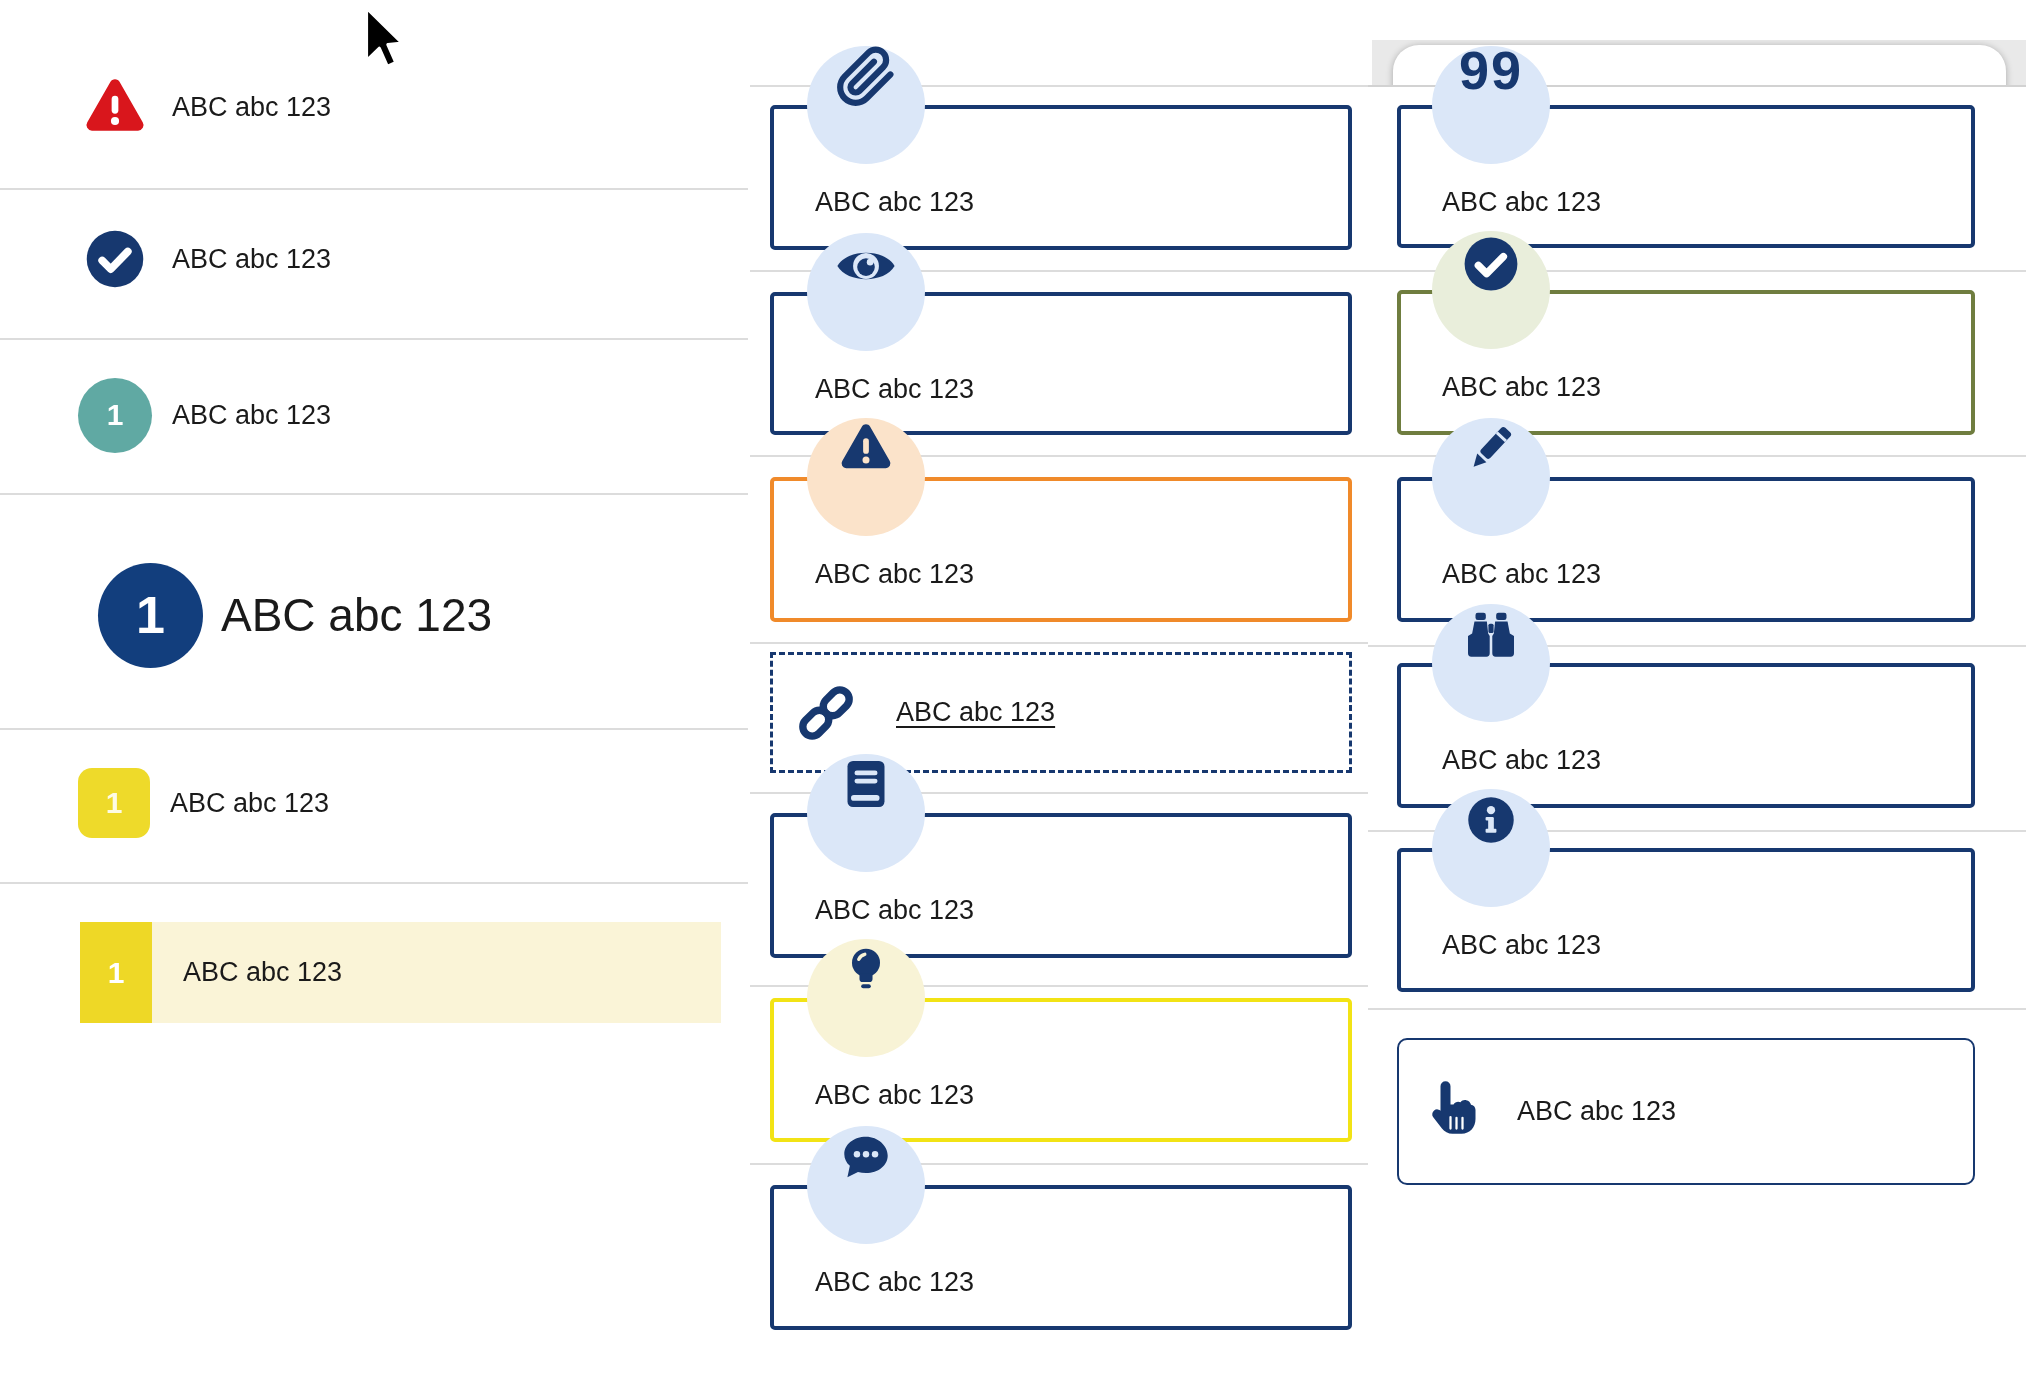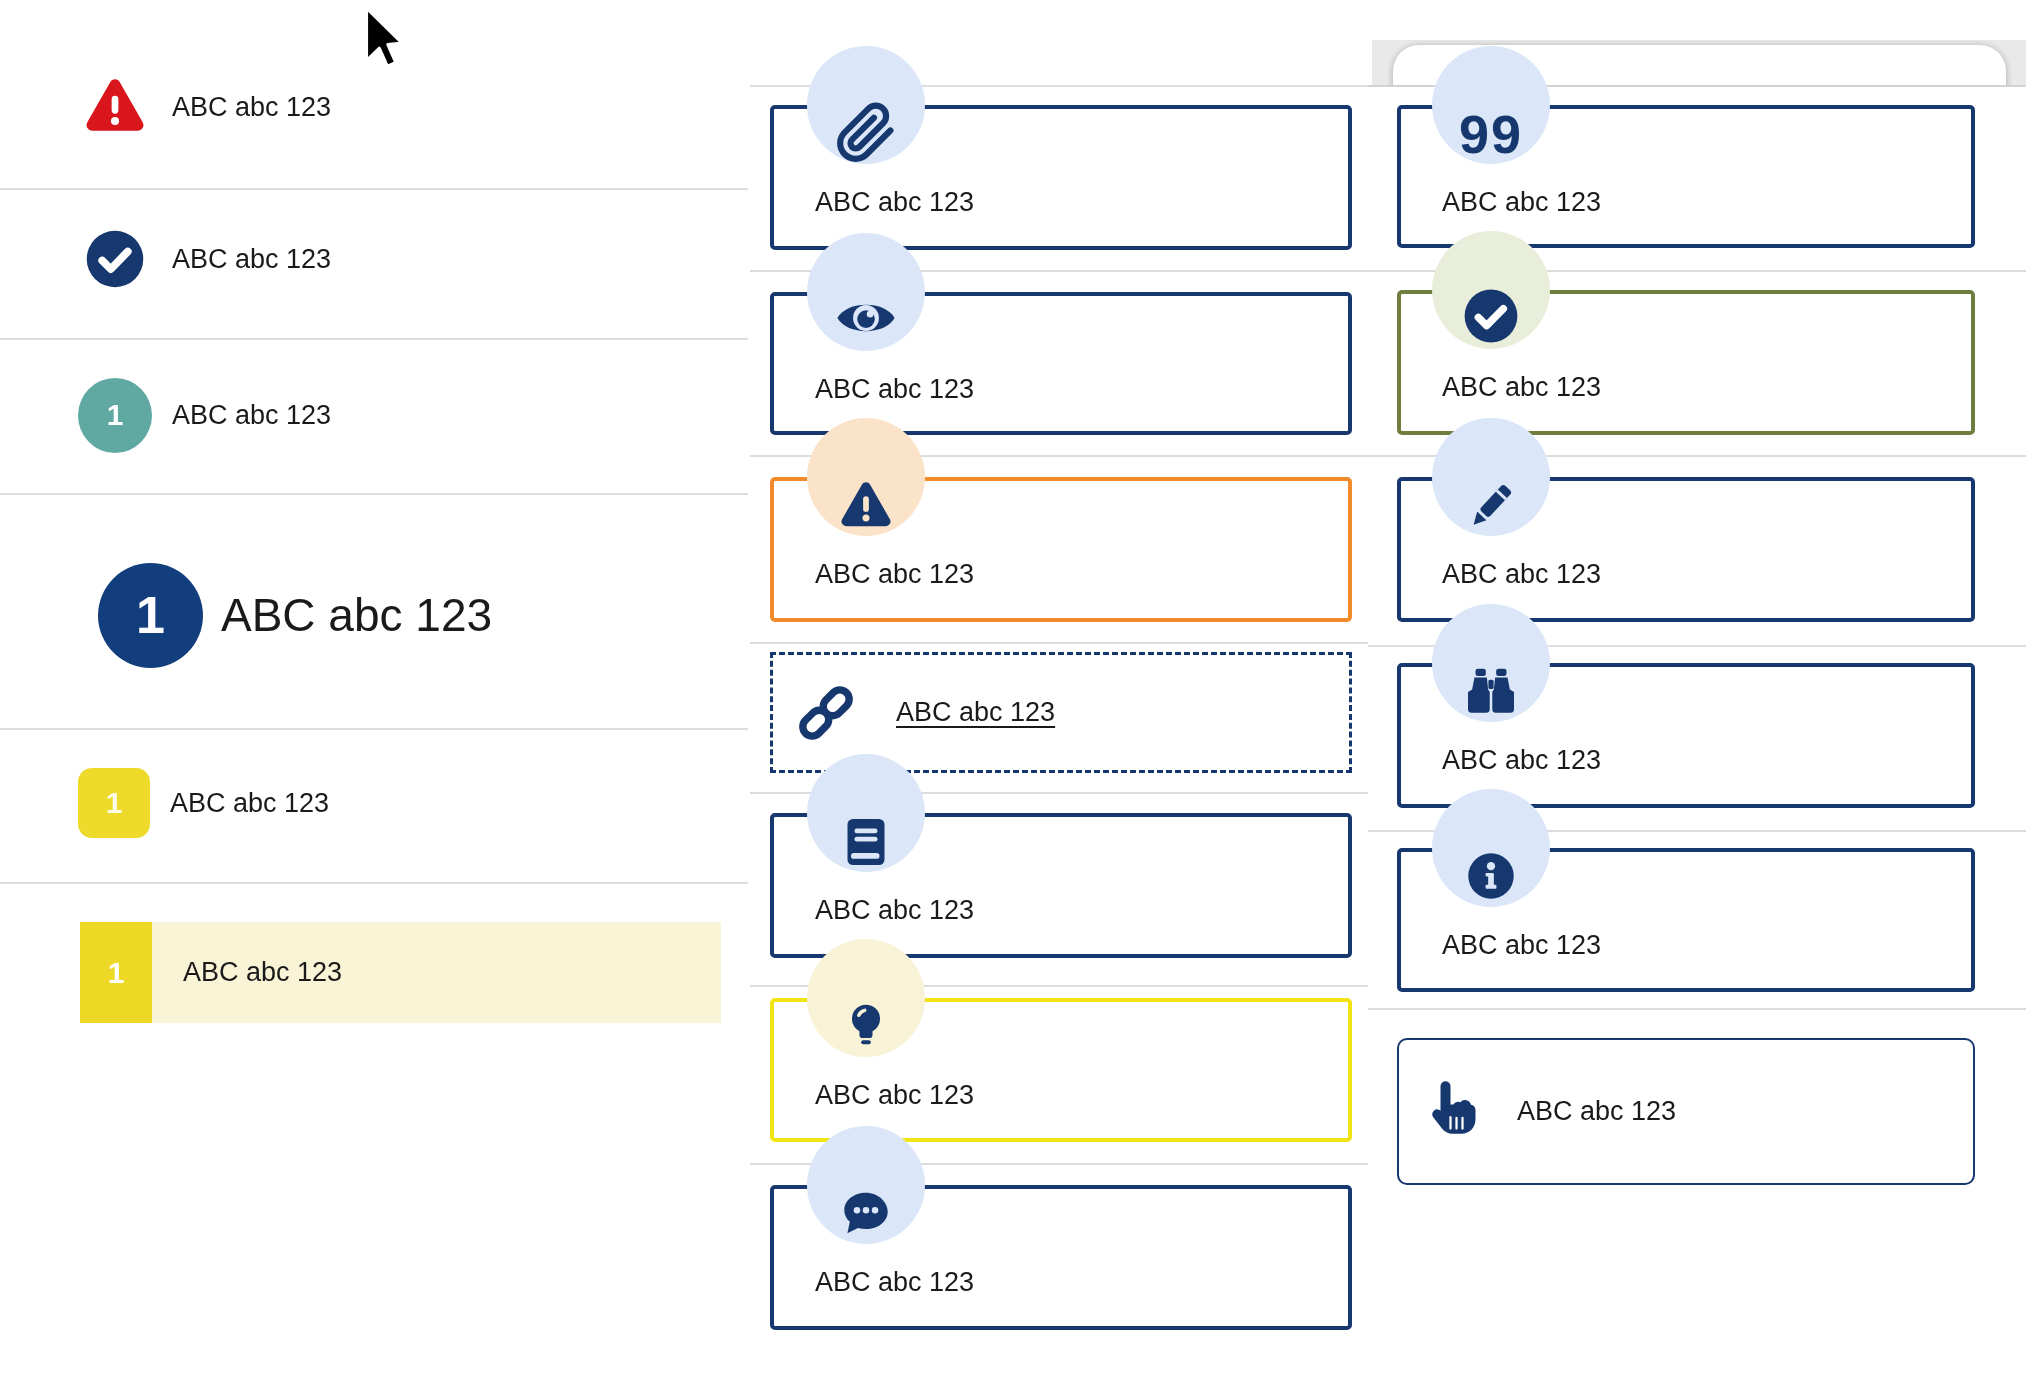--- a/index.html
+++ b/index.html
@@ -19,21 +19,21 @@
   .hl-sq{width:72px;background:#eed826;display:flex;align-items:center;justify-content:center;
          font-weight:bold;font-size:30px;color:#fff;flex:none;}
 
   
   .callout{position:absolute;}
   .cbox{position:absolute;left:0;top:0;right:0;bottom:0;background:#fff;
         border:4px solid #17386f;border-radius:5px;}
   .cbox.dashed{border:3px dashed #17386f;border-radius:0;}
   .cbox.thin{border:2px solid #17386f;border-radius:10px;}
   .badge{position:absolute;width:118px;height:118px;border-radius:50%;
-         display:flex;align-items:flex-end;justify-content:center;}
+         display:flex;align-items:flex-start;justify-content:center;}
   .clabel{position:absolute;left:45px;top:79px;font-size:27px;line-height:36px;white-space:nowrap;}
   .inline-row{position:absolute;left:0;top:0;right:0;bottom:0;display:flex;align-items:center;}
   .link-text{text-decoration:underline;text-underline-offset:5px;}
 
   .quote-glyph{font-weight:800;font-size:54px;letter-spacing:2px;color:#17386f;line-height:1;
                transform:translateY(-3px);}
 
   
   .band-wrap{position:absolute;left:1372px;top:40px;width:654px;height:47px;overflow:hidden;background:#e9e9e9;}
   .sheet-tab{position:absolute;left:21px;top:5px;width:613px;height:70px;background:#fff;

